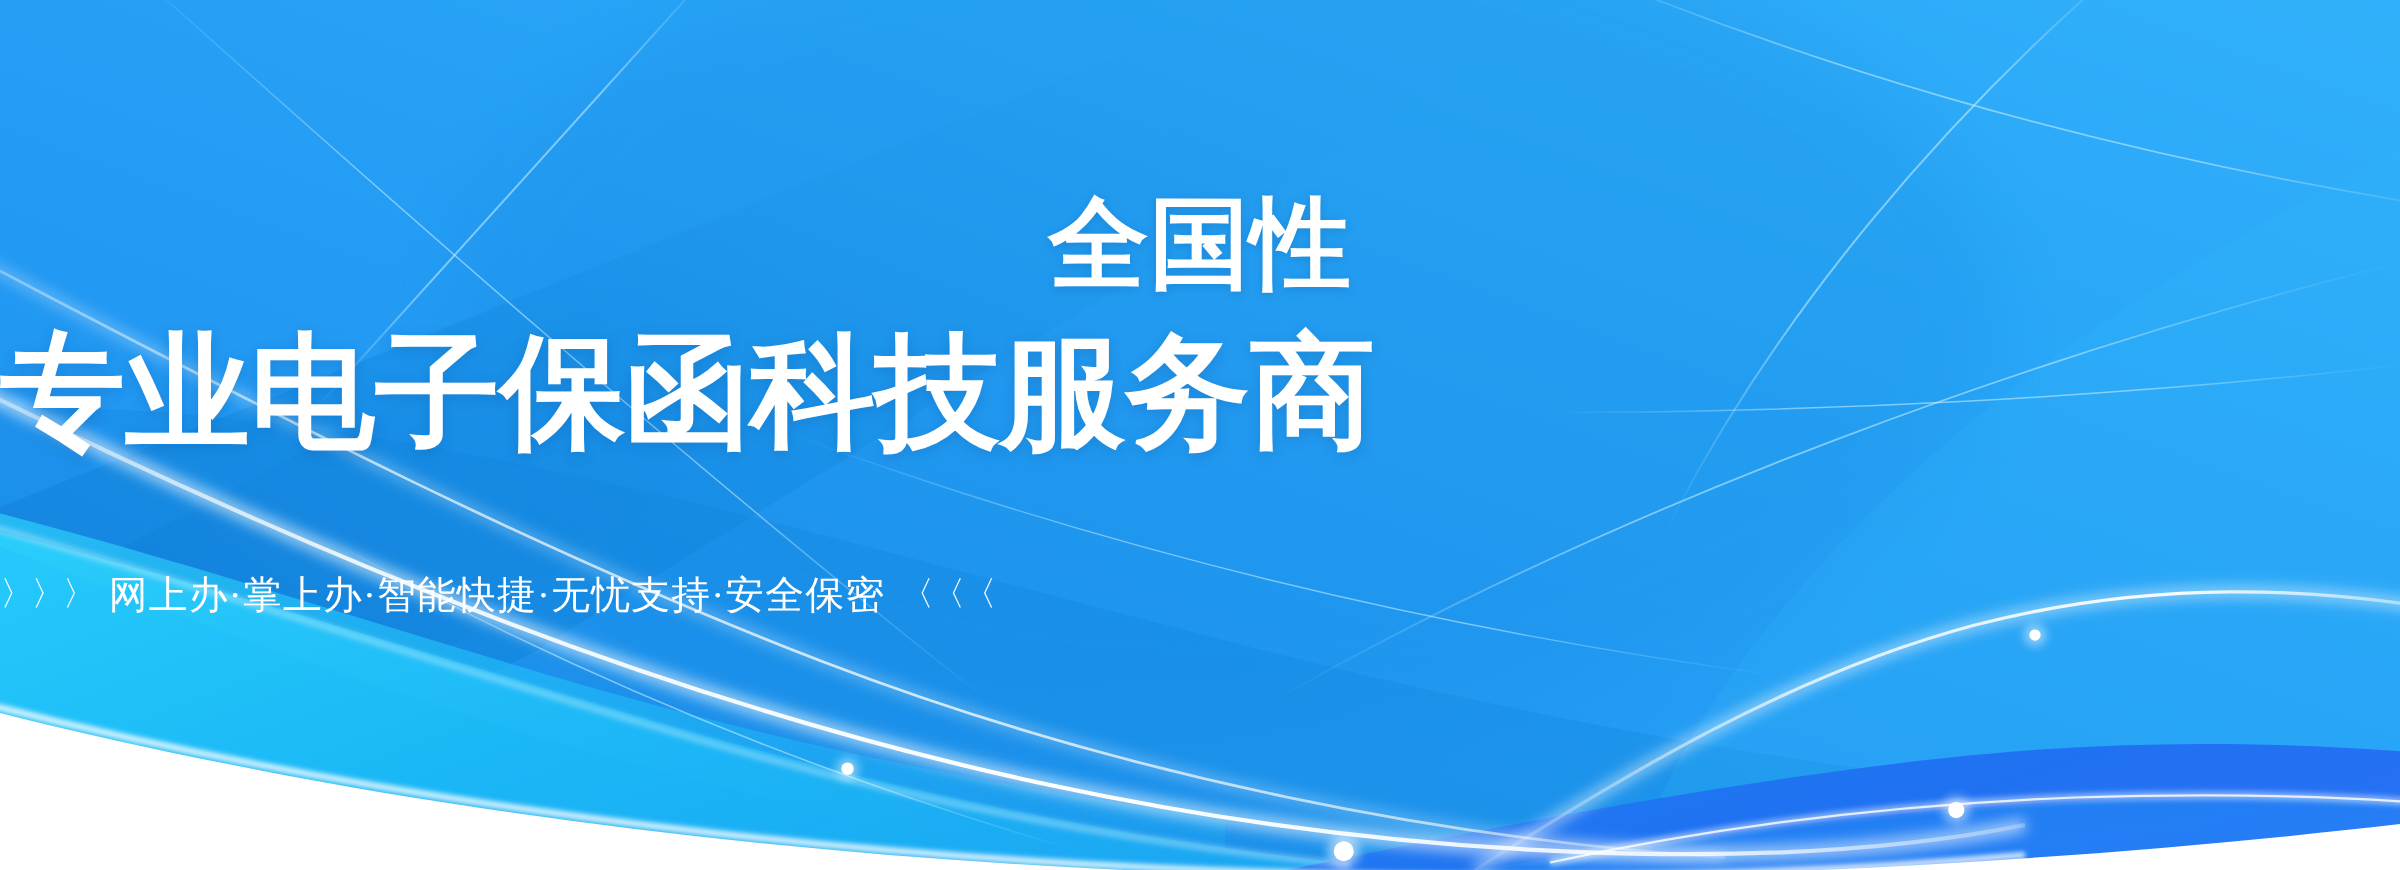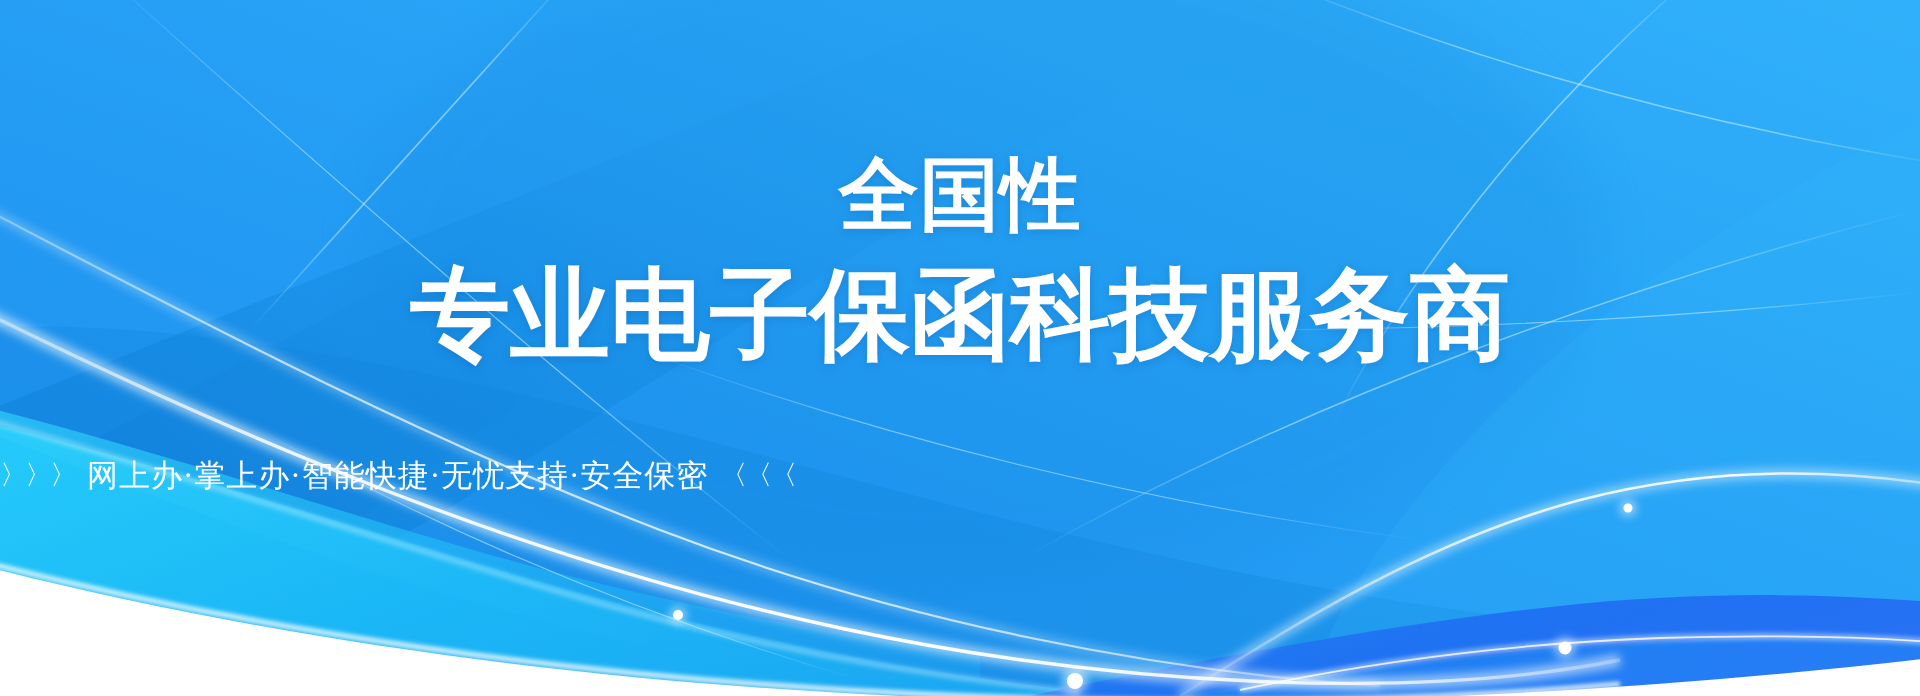--- a/index.html
+++ b/index.html
@@ -45,21 +45,20 @@
     letter-spacing: 1px;
     white-space: nowrap;
     text-shadow: 0 2px 8px rgba(10,70,140,0.22);
     font-family: "Liberation Sans", "DejaVu Sans", sans-serif;
   }
   .headline-2 {
     position: absolute;
     top: 258px;
     left: 0;
     width: 1920px;
-    text-align: center;
     font-size: 100px;
     line-height: 112px;
     font-weight: bold;
     color: #ffffff;
     letter-spacing: 0px;
     white-space: nowrap;
     text-shadow: 0 2px 10px rgba(10,70,140,0.22);
     font-family: "Liberation Sans", "DejaVu Sans", sans-serif;
   }
   .subtitle {

